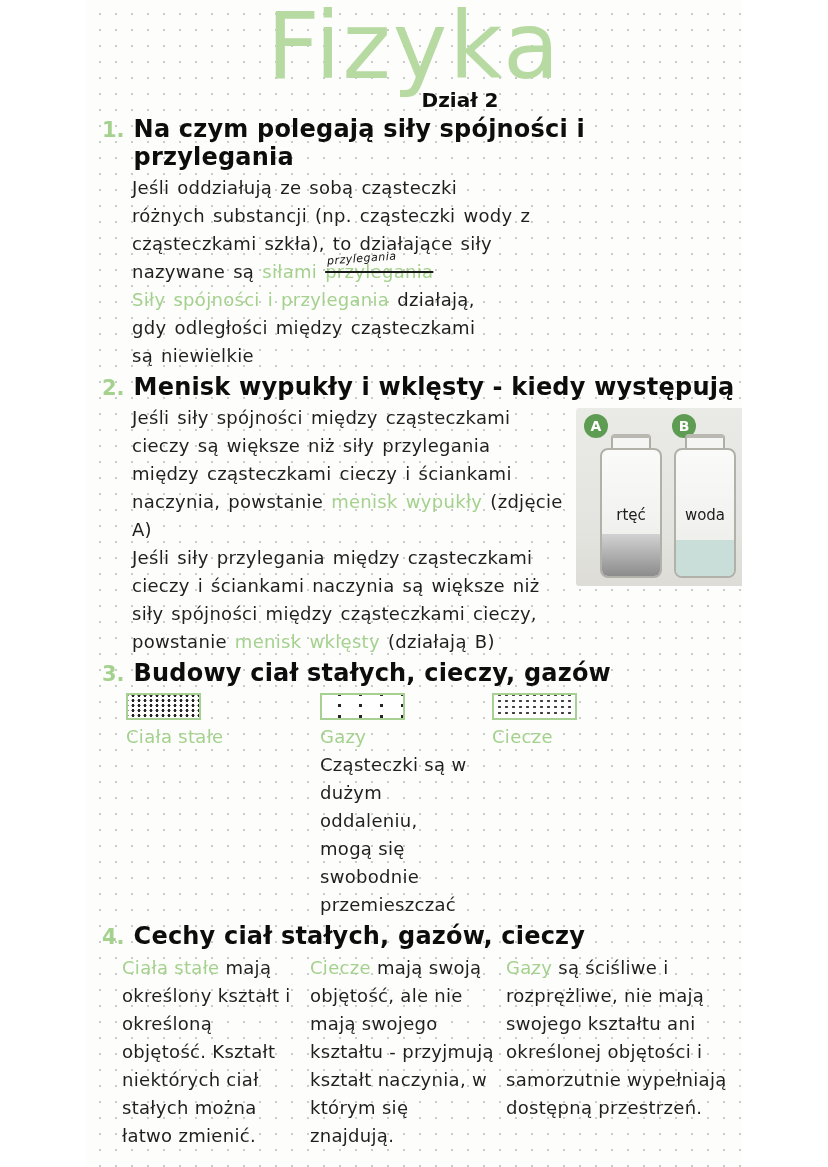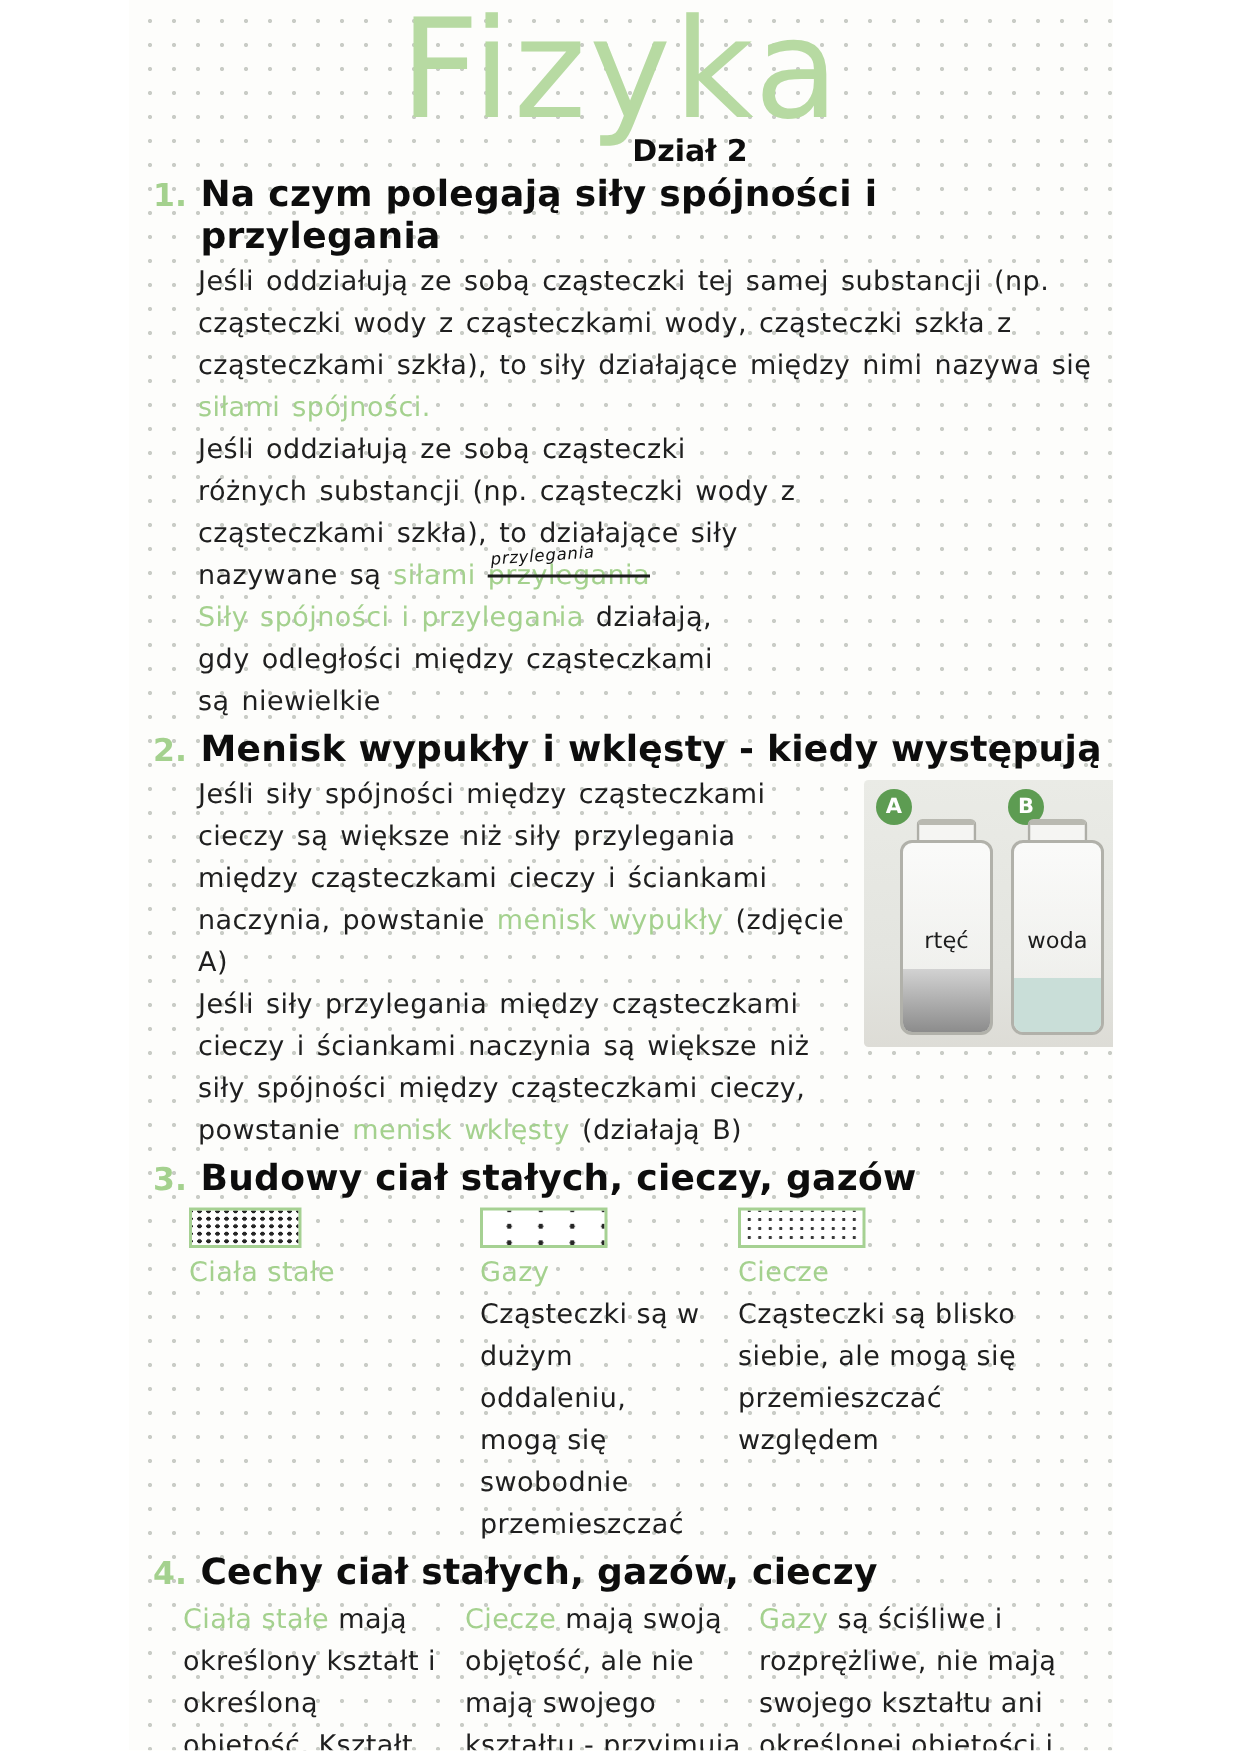--- a/index.html
+++ b/index.html
@@ -151,21 +151,20 @@
   <header class="title-block">
     <h1 class="title">Fizyka</h1>
     <div class="subtitle">Dział 2</div>
   </header>
 
   <section>
     <div class="sec-head">
       <span class="num">1.</span>
       <h2 class="sec-title">Na czym polegają siły spójności i przylegania</h2>
     </div>
-    <p class="body w1"><span>Jeśli oddziałują ze sobą cząsteczki tej samej substancji (np. cząsteczki wody z cząsteczkami wody, cząsteczki szkła z cząsteczkami szkła), to siły działające między nimi nazywa się </span><span class="green">siłami spójności.</span></p>
     <p class="body w2"><span>Jeśli oddziałują ze sobą cząsteczki różnych substancji (np. cząsteczki wody z cząsteczkami szkła), to działające siły nazywane są </span><span class="green">siłami </span><span class="annotated"><i class="anno">przylegania</i><span class="green struck">przylegania</span></span></p>
     <p class="body w3"><span class="green">Siły spójności i przylegania</span><span> działają, gdy odległości między cząsteczkami są niewielkie</span></p>
   </section>
 
   <section>
     <div class="sec-head">
       <span class="num">2.</span>
       <h2 class="sec-title">Menisk wypukły i wklęsty - kiedy występują</h2>
     </div>
     <div class="sec2-body">
@@ -204,21 +203,20 @@
         <div class="col-label green">Ciała stałe</div>
       </div>
       <div>
         <div class="pattern-box sparse"></div>
         <div class="col-label green">Gazy</div>
         <p class="col-text">Cząsteczki są w dużym oddaleniu, mogą się swobodnie przemieszczać</p>
       </div>
       <div>
         <div class="pattern-box medium"></div>
         <div class="col-label green">Ciecze</div>
-        <p class="col-text">Cząsteczki są blisko siebie, ale mogą się przemieszczać względem</p>
       </div>
     </div>
   </section>
 
   <section>
     <div class="sec-head">
       <span class="num">4.</span>
       <h2 class="sec-title">Cechy ciał stałych, gazów, cieczy</h2>
     </div>
     <div class="grid4">

